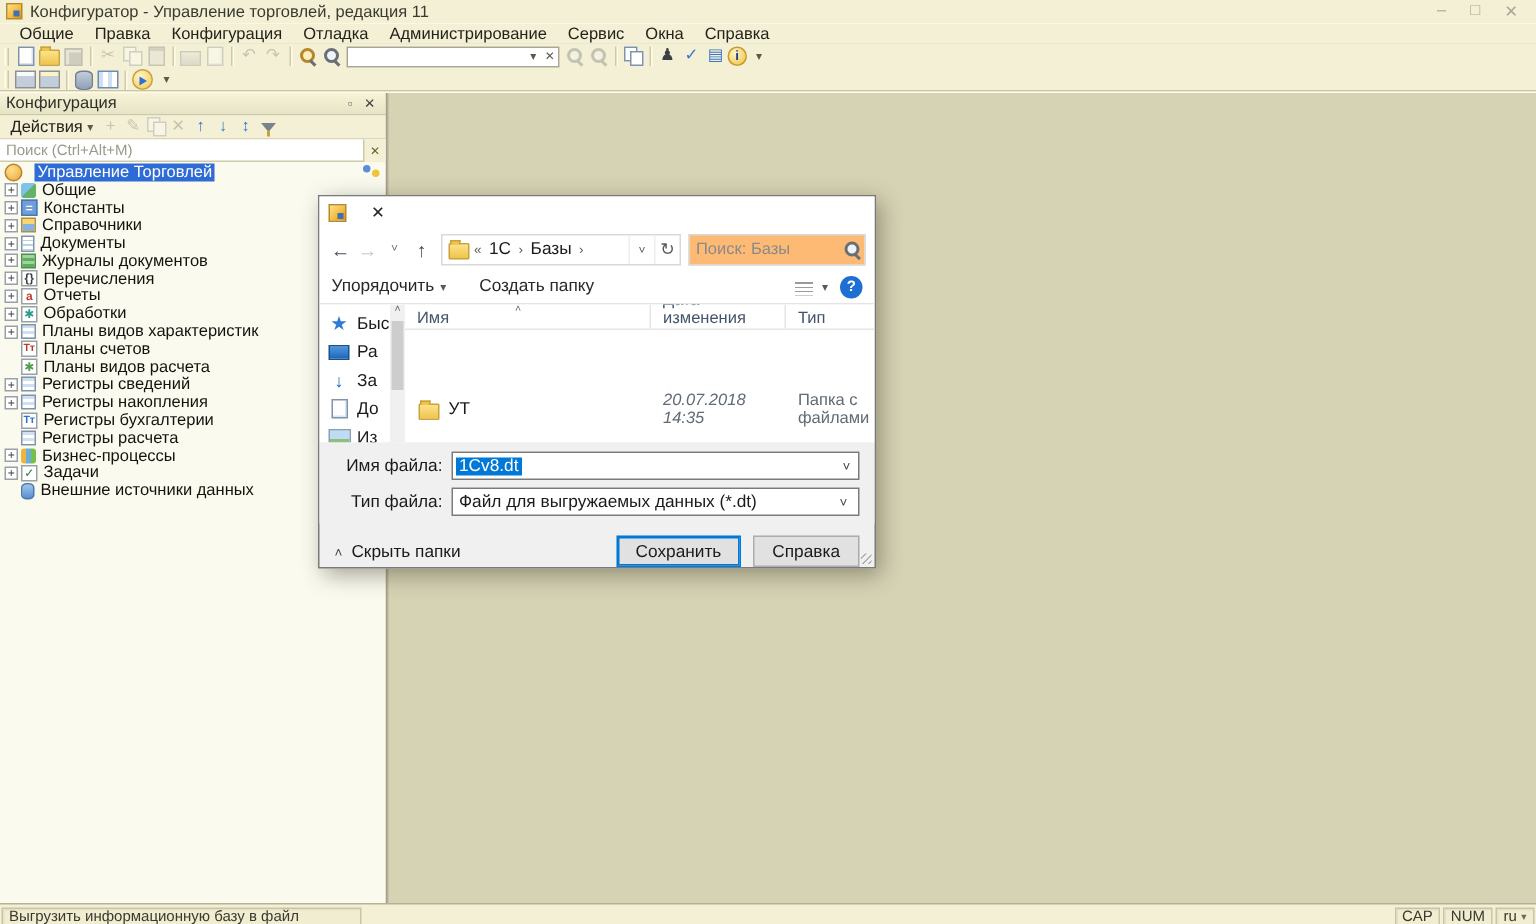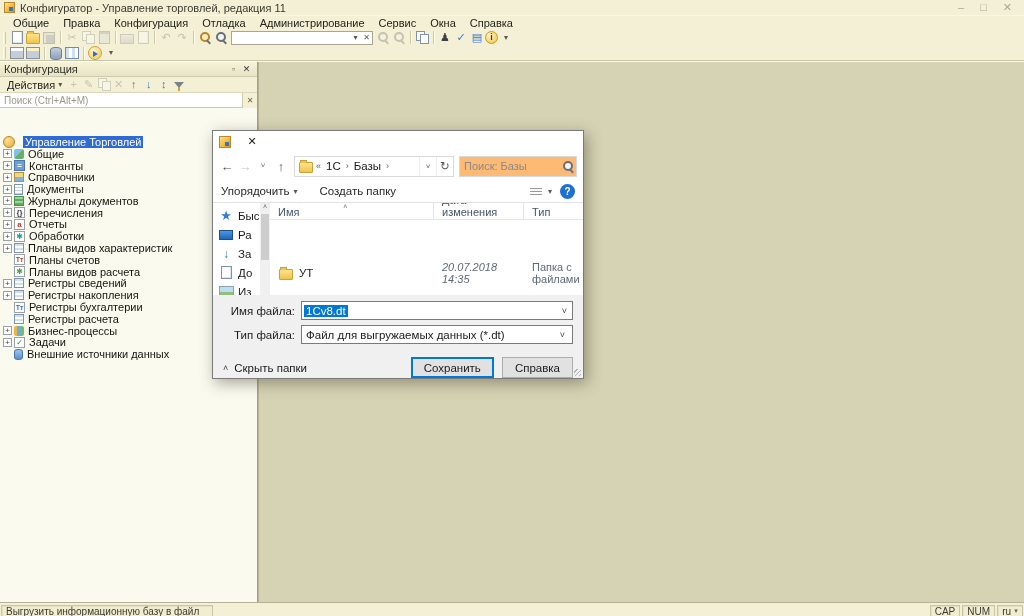--- a/index.html
+++ b/index.html
@@ -70,21 +70,21 @@
   .phdr .ptitle { flex:1; color:#2e2e26; }
   .phdr .ic { width:13px; font-size:9px; }
   .actrow { height:16px; display:flex; align-items:center; background:#f4f0d5; border-bottom:1px solid #dbd7ba; padding:0 3px; }
   .actlbl { display:inline-flex; align-items:center; padding:0 4px; color:#23231c; }
   .actlbl .dd { font-size:8px; margin-left:3px; color:#5a5a4c; }
   .actrow .ic { width:15px; }
   .psearch { height:15px; display:flex; align-items:center; background:#fff; border-bottom:1px solid #cdc9ab; }
   .psearch input { flex:1; border:none; outline:none; font-size:10px; padding:0 4px; color:#333; background:transparent; }
   .psearch input::placeholder { color:#9a9a8c; }
   .psearch .xbox { width:15px; height:15px; border-left:1px solid #cdc9ab; background:#f4f0d5; display:flex; align-items:center; justify-content:center; font-size:8px; color:#6b5f30; }
-  .tree { flex:1; overflow:hidden; padding-top:1px; background:#fbfaef;margin-top:27px; }
+  .tree { flex:1; overflow:hidden; padding-top:1px; background:#fbfaef; }
   .trow { height:11.8px; display:flex; align-items:center; padding-left:3px; white-space:nowrap; position:relative; }
   .exp { width:9px; height:9px; border:1px solid #9aa0a8; background:#fff; color:#3c3f44; font-size:8px; line-height:7px; text-align:center; margin-right:2px; flex:none; }
   .spc { width:11px; flex:none; }
   .tic { display:inline-flex; width:11px; height:11px; align-items:center; justify-content:center; margin-right:4px; font-size:8px; flex:none; }
   .tlabel { color:#14140f; }
   .trow.rootrow .tlabel { background:#2e6bd5; color:#fff; padding:0 2px; }
   .locks { position:absolute; right:4px; top:1px; display:flex; }
   .locks i { width:5px; height:5px; border-radius:50%; display:block; }
   .locks i:first-child { background:#5b8dd9; margin-right:1px; }
   .locks i:last-child { background:#f0c33c; margin-top:3px; }
@@ -104,21 +104,21 @@
   .t-breg { background:#fff; border:1px solid #9aa0a8; color:#2f6fd1; font-weight:bold; font-size:7px; }
   .t-bp { background:linear-gradient(90deg,#f0b43c 33%,#6aaede 33% 66%,#79c04a 66%); border-radius:2px; width:10px; height:10px; }
   .t-task { background:#fff; border:1px solid #9aa0a8; color:#2a7d3f; }
   .t-ext { background:linear-gradient(#9ec7ee,#5b8fd0); border:1px solid #4a77b0; border-radius:4px/3px; width:9px; height:11px; }
 
   .mdi { flex:1; background:#d6d2b4; border-left:1px solid #b5b195; }
 
   
   .statusbar { height:17px; background:#f4f0d5; border-top:1px solid #b5b195; display:flex; align-items:center; font-size:10px; color:#3a3a30; }
   .sb-box { border:1px solid #c9c5a8; box-shadow:inset 1px 1px 0 #e5e1c4; height:13px; display:flex; align-items:center; padding:0 4px; margin:0 1px; background:#f1edd1; }
-  .sb-msg { width:212px;text-align:right; }
+  .sb-msg { width:240px;text-align:right; }
   .sb-fill { flex:1; }
   .sb-ind { min-width:26px; justify-content:center; }
   .sb-lang .dd { font-size:7px; margin-left:3px; color:#6a6a5a; }
 
   
   .dialog { position:absolute; left:212px; top:130px; width:372px; height:249px; background:#f0f0f0;
             border:1px solid #7a7a7a; box-shadow:3px 4px 14px rgba(60,60,40,.45); font-size:11.5px; color:#1a1a1a;
             display:flex; flex-direction:column; }
   .dtitle { height:21px; background:#fff; display:flex; align-items:center; padding:0 6px; }
   .dtitle .applogo { width:12px; height:12px; }

